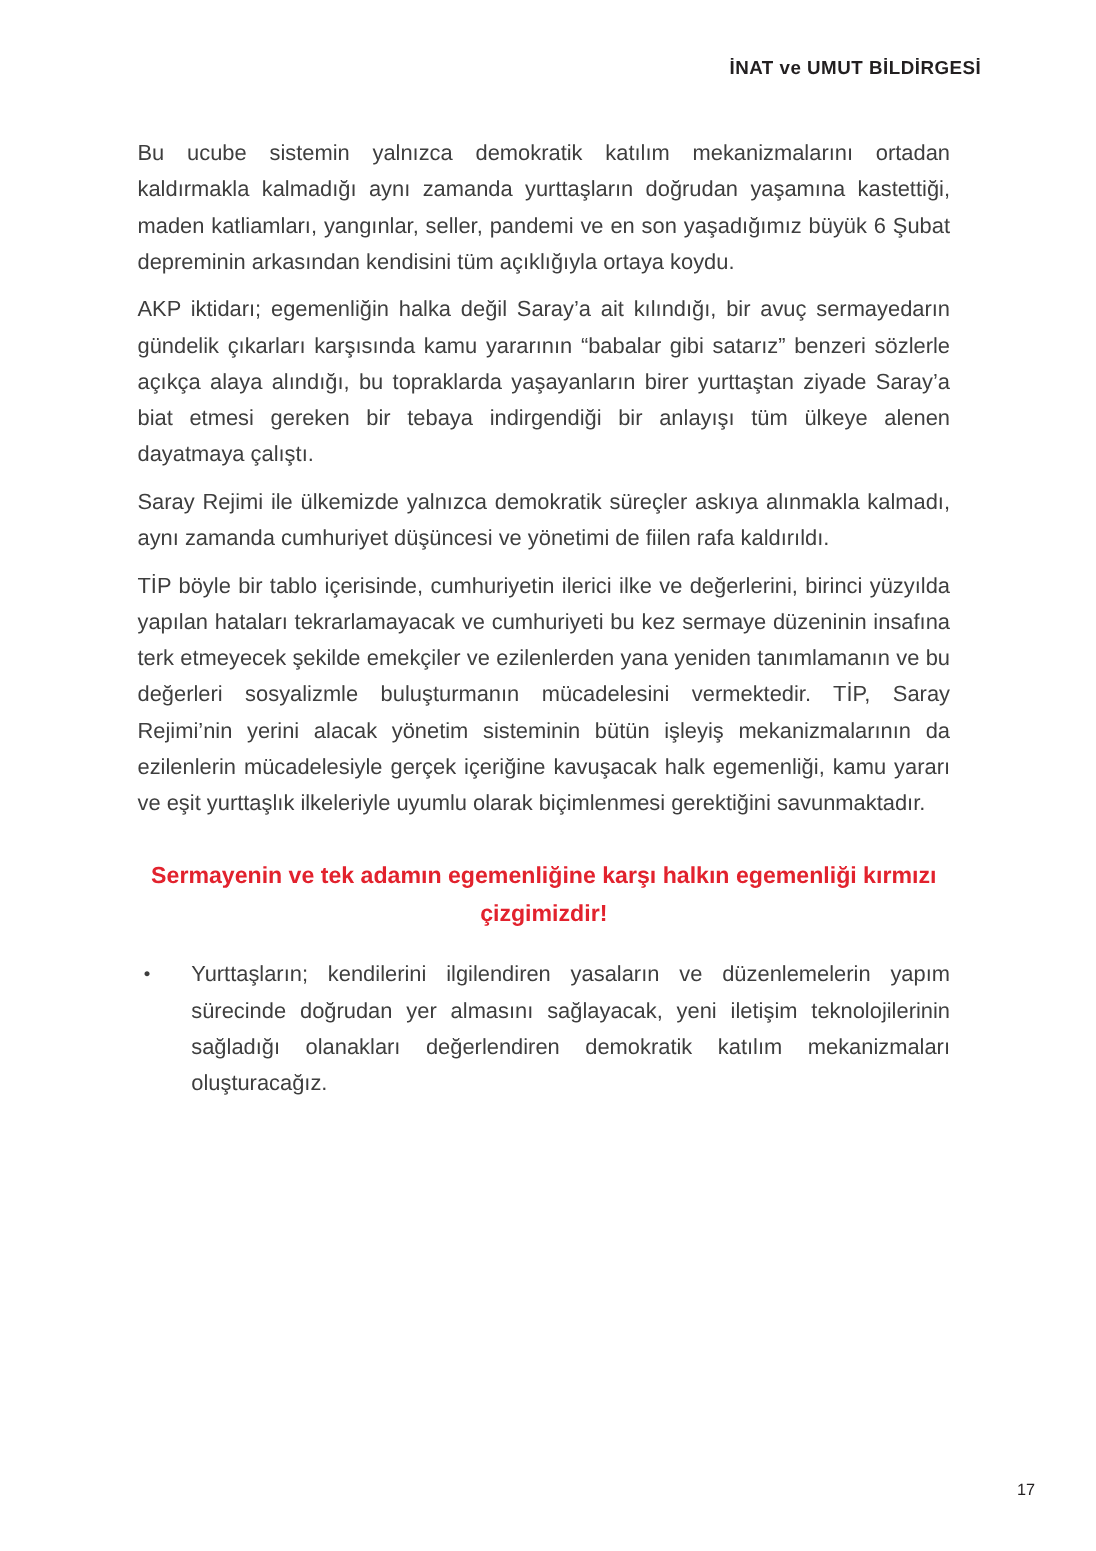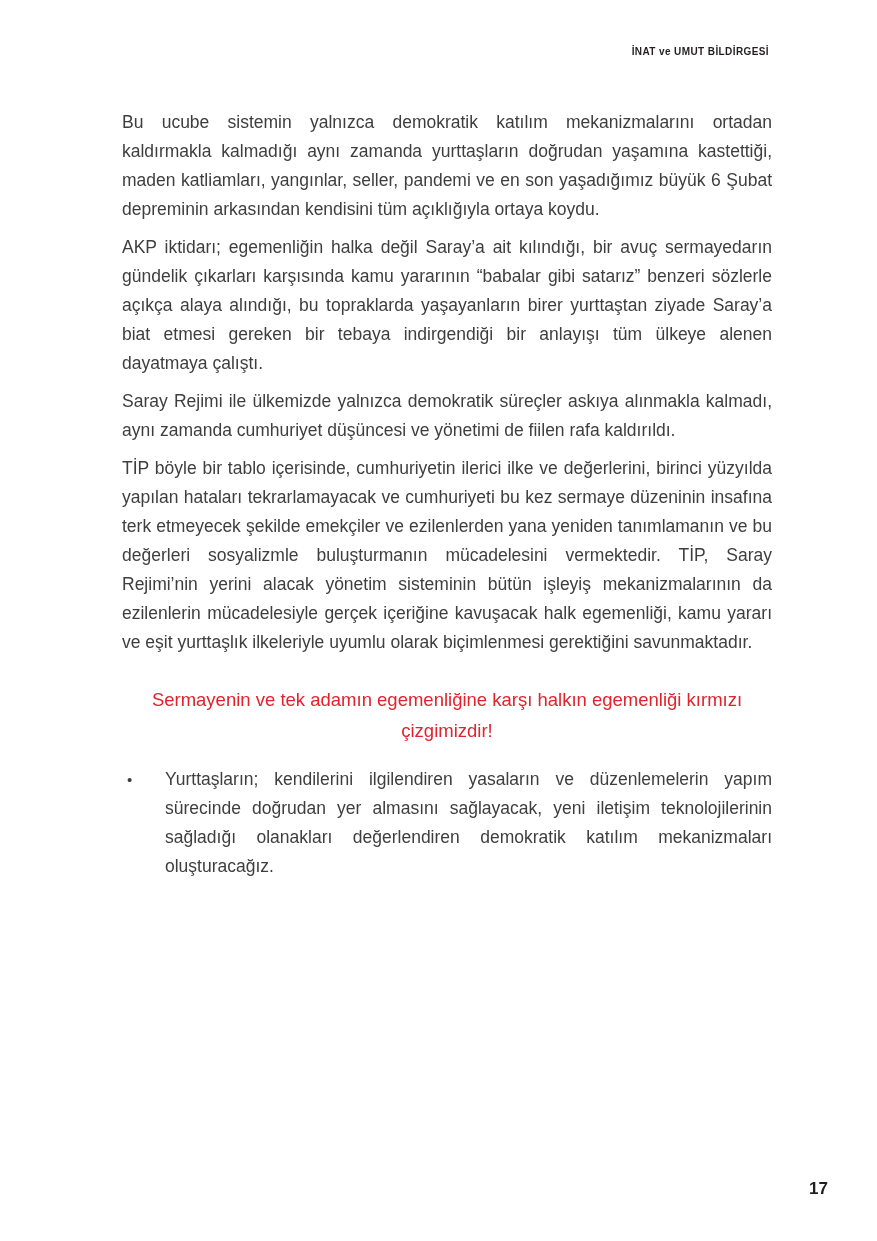--- a/index.html
+++ b/index.html
@@ -13,42 +13,42 @@
   }
   .page {
     position: absolute;
     inset: 0;
     background: #ffffff;
   }
   .running-header {
     position: absolute;
     top: 46px;
     left: 122px;
-    right: 108px;
+    right: 92px;
     text-align: right;
     font-weight: bold;
-    font-size: 10px;
+    font-size: 15px;
     letter-spacing: 0.4px;
     color: #221f20;
   }
   .content {
     position: absolute;
     top: 108px;
-    left: 122px;
+    left: 110px;
     width: 650px;
     color: #3e3e3e;
     font-size: 17.5px;
     line-height: 29px;
   }
   .para {
     text-align: justify;
     margin-bottom: 9px;
   }
   .red-heading {
-    font-weight: normal;
+    font-weight: bold;
     text-align: center;
     font-size: 18.5px;
     line-height: 31px;
     margin: 27px 6px 19px 6px;
   }
   .bullet-list { margin-top: 2px; }
   .bullet-item {
     display: flex;
     margin-bottom: 9px;
   }
@@ -59,22 +59,22 @@
     line-height: 29px;
   }
   .bullet-text {
     flex: 1;
     text-align: justify;
   }
   .page-number {
     position: absolute;
     right: 49px;
     bottom: 42px;
-    font-weight: bold;
-    font-size: 17px;
+    font-weight: normal;
+    font-size: 13px;
     color: #221f20;
     margin-top: 40px;
   }
 </style>
 </head>
 <body>
 
 <div class="page">
 
   <div class="running-header">İNAT ve UMUT BİLDİRGESİ</div>

